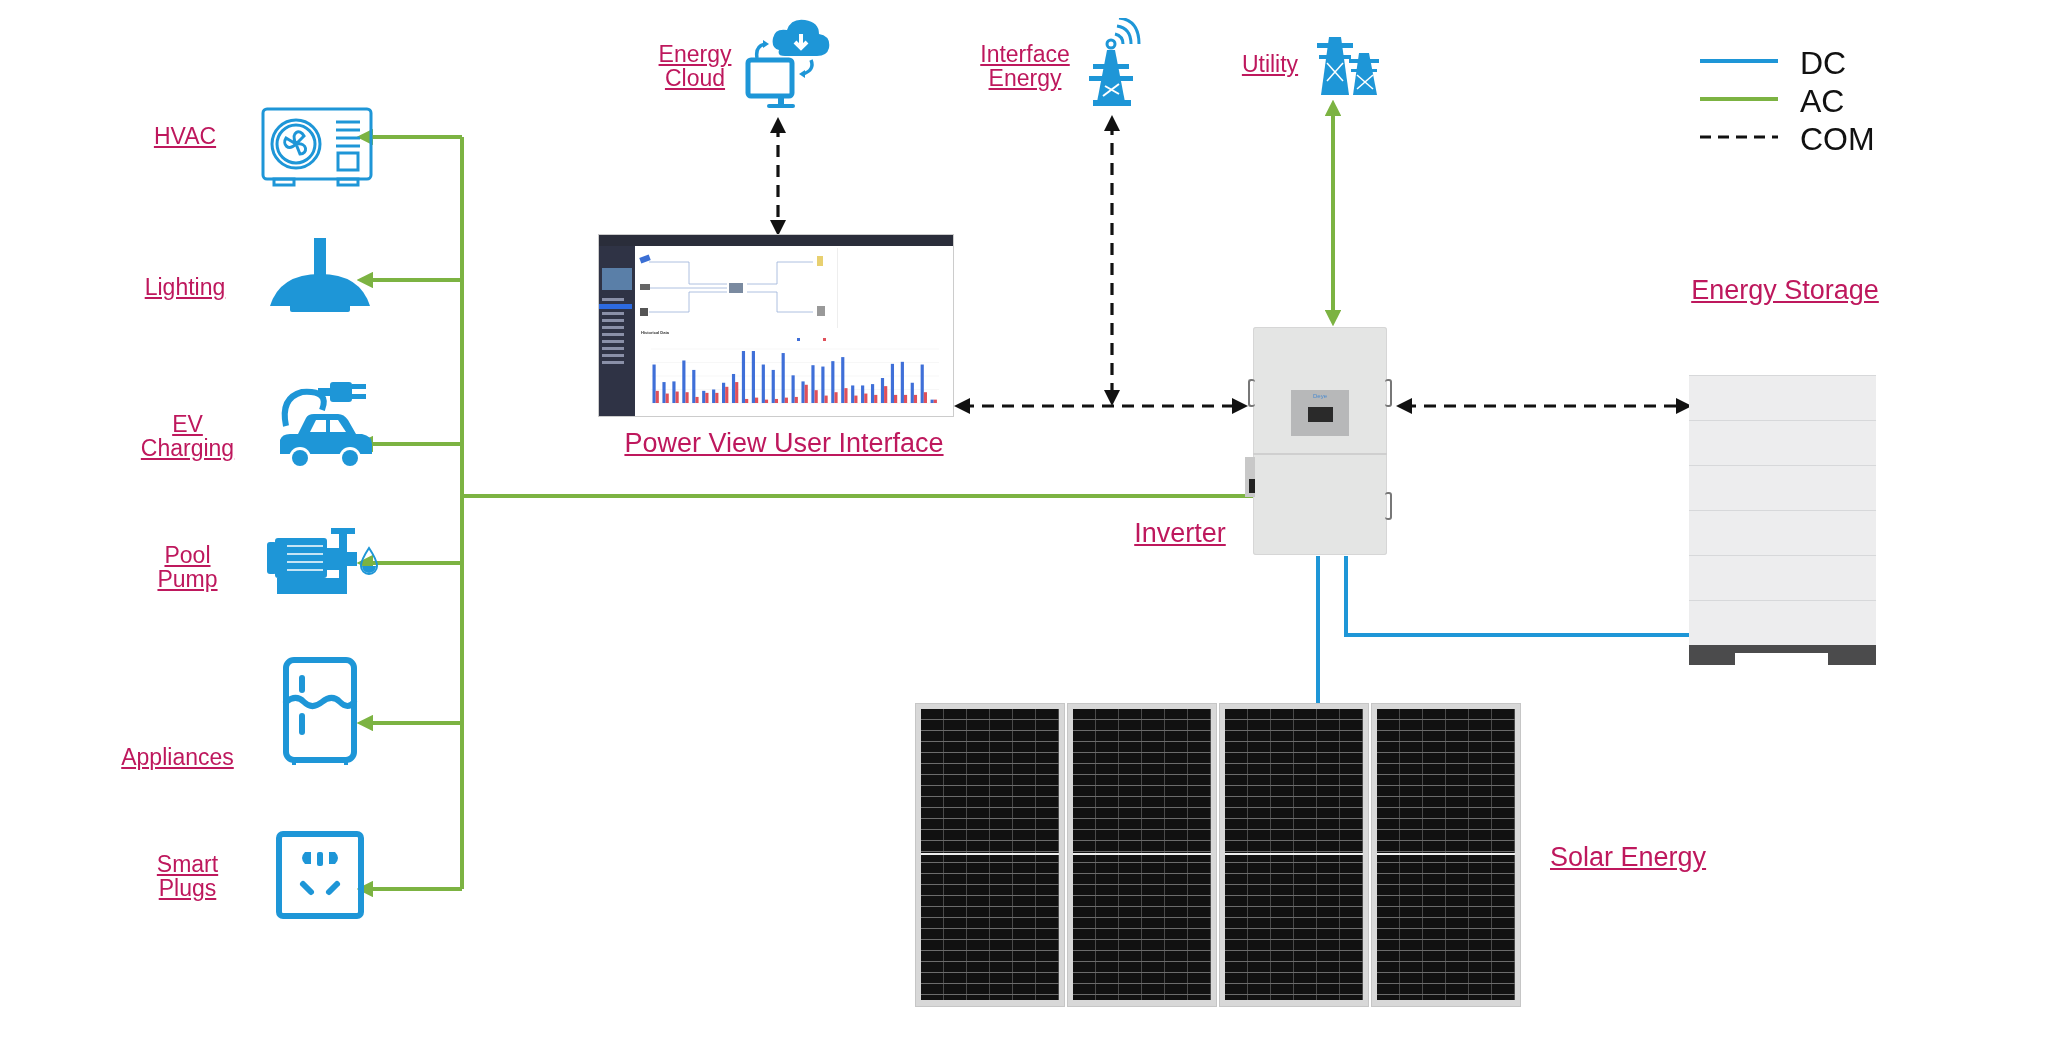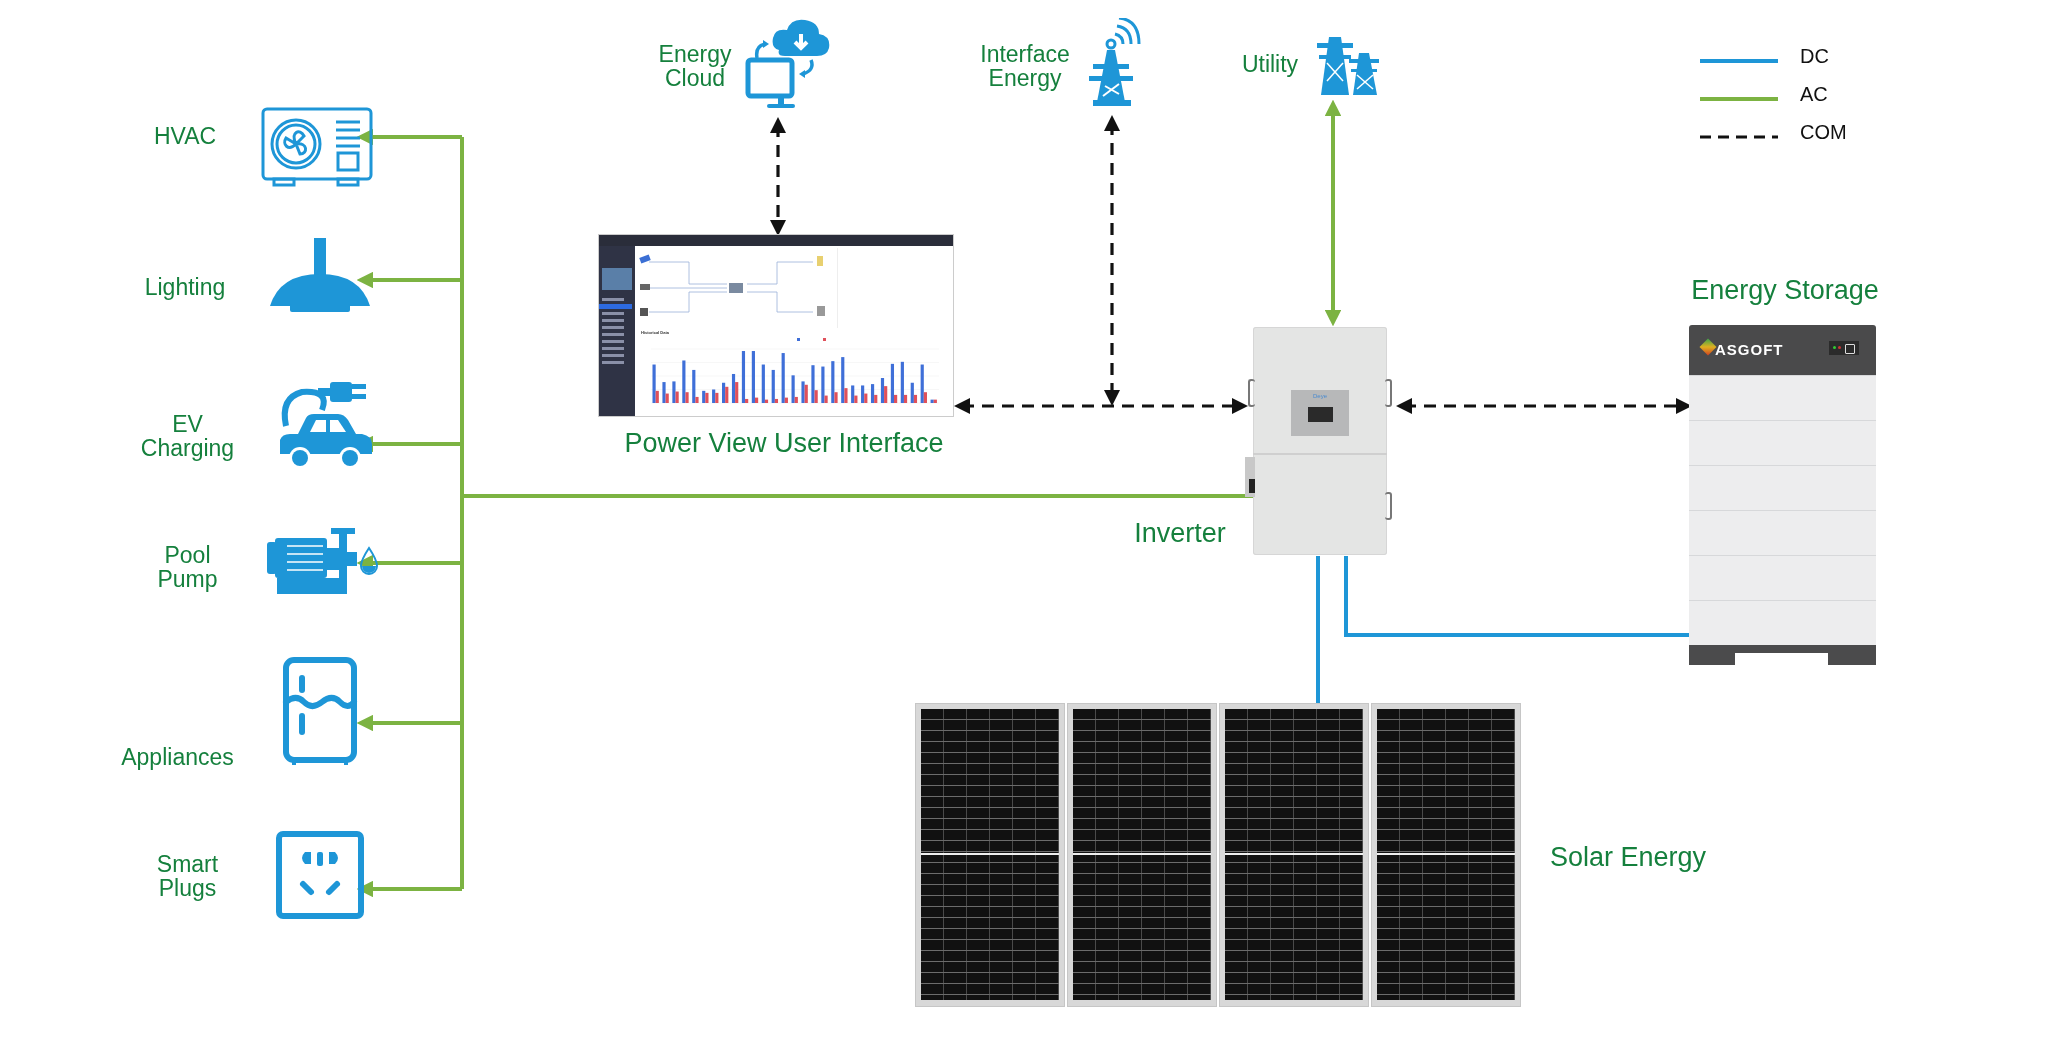--- a/index.html
+++ b/index.html
@@ -1,21 +1,21 @@
 <!DOCTYPE html>
 <html><head>
 <meta charset="utf-8">
 <style>
   html,body{margin:0;padding:0;background:#ffffff;}
   body{width:2048px;height:1040px;position:relative;overflow:hidden;font-family:"Liberation Sans",sans-serif;color:#111;}
-  .lbl{position:absolute;font-size:23px;line-height:24px;text-align:center;color:#15803d;white-space:nowrap;}
+  .lbl{position:absolute;font-size:23px;line-height:24px;text-align:center;color:#be185d;white-space:nowrap;text-decoration:underline;}
   .lbl.big{font-size:27px;line-height:30px;}
   .icon{position:absolute;}
   svg.wires{position:absolute;left:0;top:0;}
-  .legend-txt{position:absolute;font-size:20px;color:#111;}
+  .legend-txt{position:absolute;font-size:32px;color:#111;}
   
   #dash{position:absolute;left:598px;top:234px;width:354px;height:181px;background:#fff;border:1px solid #ccc;overflow:hidden;}
   #dash .top{position:absolute;left:0;top:0;right:0;height:11px;background:#2a2d3a;}
   #dash .side{position:absolute;left:0;top:11px;width:36px;bottom:0;background:#2f3345;}
   #dash .side .thumb{position:absolute;left:3px;top:22px;width:30px;height:22px;background:#5a7fa8;}
   #dash .side .nav{position:absolute;left:3px;height:3px;width:22px;background:#8a90a8;}
   #dash .side .nav.active{background:#2d6ae0;width:33px;left:0;height:5px;}
   #dash .flow{position:absolute;left:38px;top:13px;width:198px;height:80px;}
   #dash .stats{position:absolute;left:238px;top:13px;width:114px;height:80px;border-left:1px solid #eee;}
   #dash .hist-title{position:absolute;left:42px;top:95px;font-size:4px;font-weight:bold;color:#333;}
@@ -365,29 +365,20 @@
   <div class="panel">
     <div class="logo">Deye</div>
     <div class="screen"></div>
   </div>
   <div class="split"></div>
 </div>
 <div class="lbl big" style="left:1125px;top:518px;width:110px;">Inverter</div>
 
 <div class="lbl big" style="left:1685px;top:275px;width:200px;">Energy Storage</div>
 <div id="battery">
-  <div class="head">
-    <div class="brand-mark"></div>
-    <div class="brand">ASGOFT</div>
-    <div class="status">
-        <span class="g"></span>
-        <span class="r"></span>
-        <span class="w"></span>
-      </div>
-  </div>
   <div class="mod" style="top:50px"></div>
   <div class="mod" style="top:95px"></div>
   <div class="mod" style="top:140px"></div>
   <div class="mod" style="top:185px"></div>
   <div class="mod" style="top:230px"></div>
   <div class="mod" style="top:275px"></div>
   <div class="base">
       <div class="gap"></div>
     </div>
 </div>

